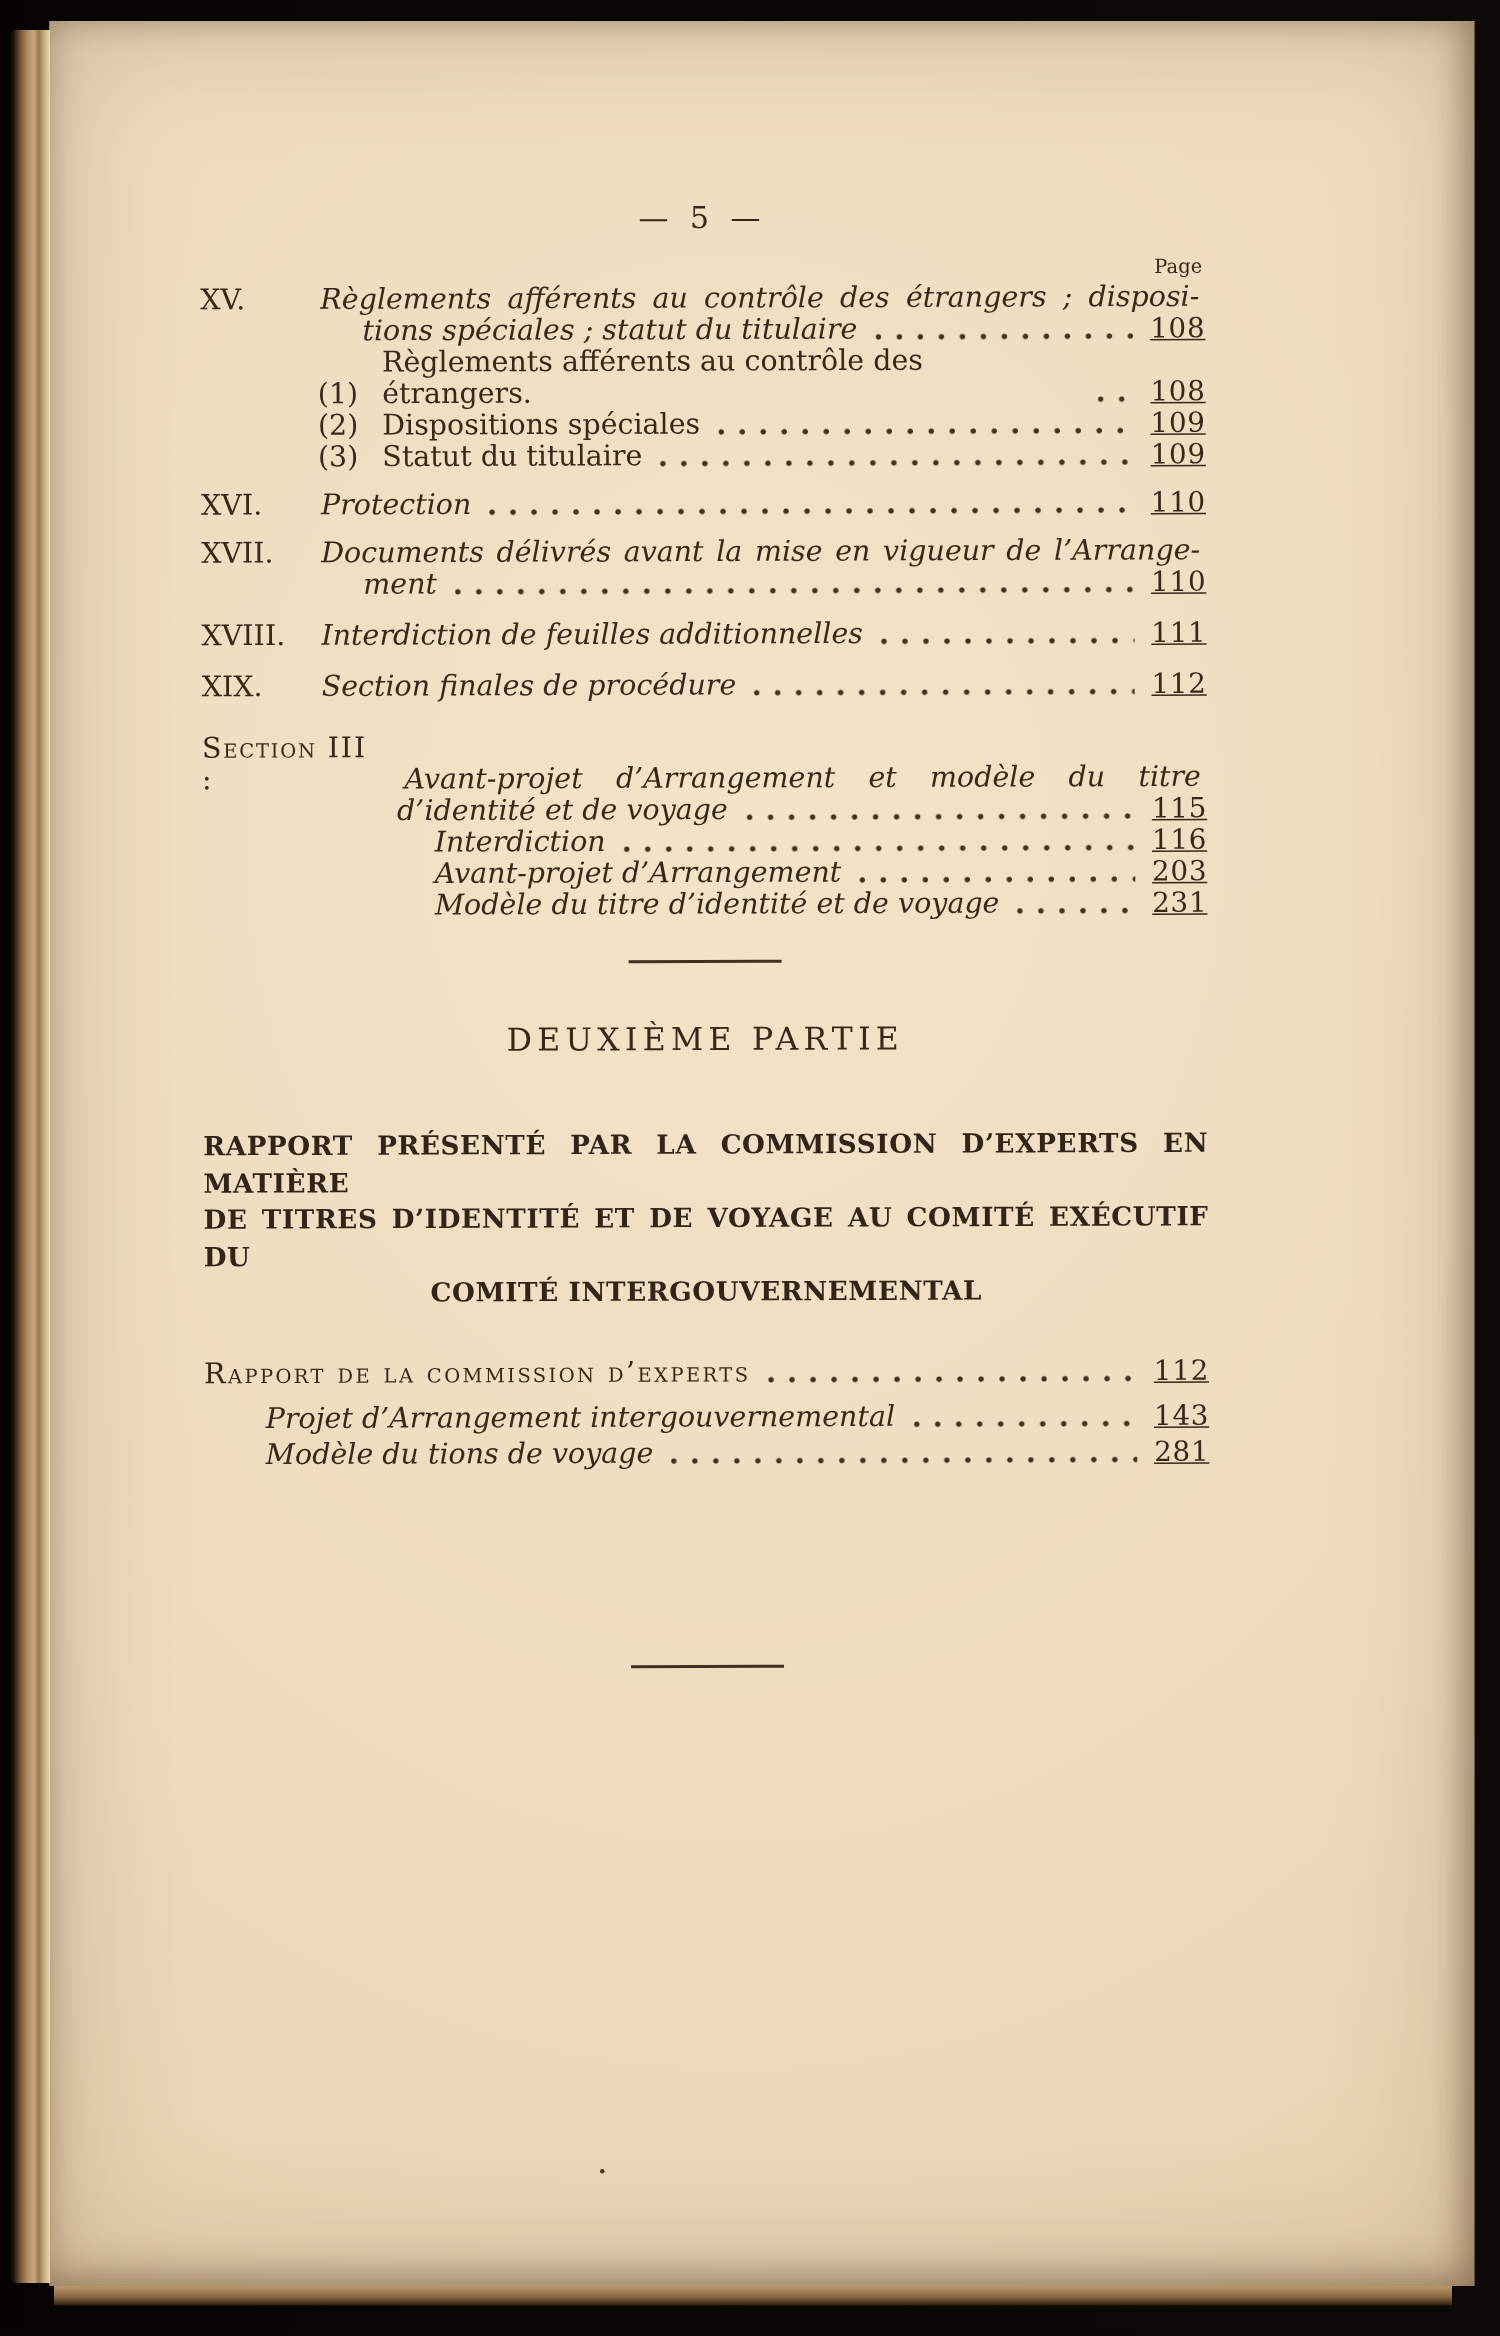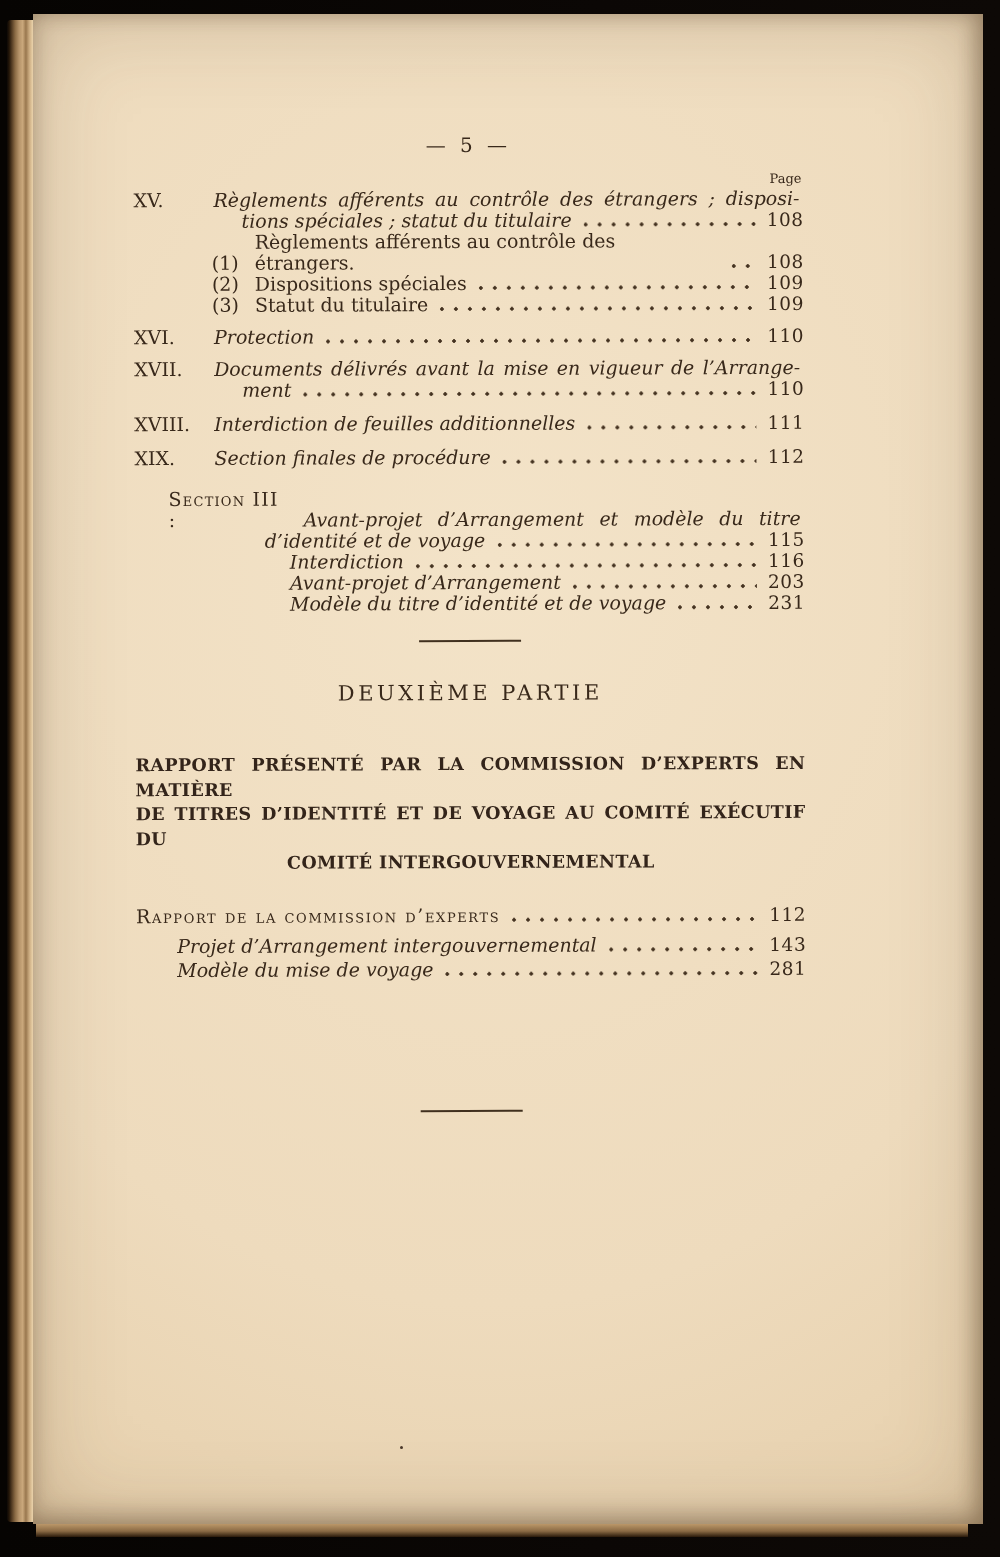--- a/index.html
+++ b/index.html
@@ -38,27 +38,27 @@
   .t    { margin-left:18px; }
   .i    { font-style:italic; }
   .just { flex:1 1 auto; text-align:justify; text-align-last:justify; margin-left:18px; margin-right:4px; }
   .cont { padding-left:108px; }
   .num2 { flex:none; width:105px; text-align:right; }
   .t2   { margin-left:16px; }
 
   .leader { flex:1 1 24px; height:4px; margin:0 8px 4px 12px;
     background-image:radial-gradient(circle at 2px 2px, #43311f 1.5px, rgba(0,0,0,0) 2.1px);
     background-size:14px 4px; background-repeat:repeat-x; }
-  .pg { flex:none; width:40px; text-align:right; font-size:18.5px; letter-spacing:0.5px; }
+  .pg { flex:none; width:40px; text-align:right; font-size:18.5px; letter-spacing:0.5px;text-decoration:underline; }
 
   .mt  { margin-top:11px; }
   .mtb { margin-top:13px; }
 
   .sec { margin-top:20px; }
-  .sec-label { flex:none; width:120px; font-variant:small-caps; letter-spacing:1.2px;margin-left:34px; }
+  .sec-label { flex:none; width:120px; font-variant:small-caps; letter-spacing:1.2px; }
   .sec-just  { flex:1 1 auto; text-align:justify; text-align-last:justify; margin-left:15px; margin-right:4px; }
   .sec-cont  { padding-left:130px; }
   .sec-sub   { padding-left:155px; }
 
   .divider { width:102px; border-top:2px solid #40301f; margin:26px auto 0 auto; }
   .divider2 { margin-top:130px; }
 
   .part-heading { text-align:center; font-size:21px; letter-spacing:3.5px; line-height:26px; margin-top:38px; }
 
   .report-title { margin-top:46px; font-weight:bold; font-size:17.5px; line-height:24.5px; letter-spacing:0.4px; color:#33241a; }
@@ -184,21 +184,21 @@
         <span class="sc">Rapport de la commission d’experts</span>
         <span class="leader"></span>
         <span class="pg">112</span>
       </div>
       <div class="row p2ind mts">
         <span class="i">Projet d’Arrangement intergouvernemental</span>
         <span class="leader"></span>
         <span class="pg">143</span>
       </div>
       <div class="row p2ind mtx">
-        <span class="i">Modèle du mise de voyage</span>
+        <span class="i">Modèle du tions de voyage</span>
         <span class="leader"></span>
         <span class="pg">281</span>
       </div>
 
       <div class="divider divider2"></div>
 
     </div>
   </div>
 
   <div class="bottom-edge"></div>

